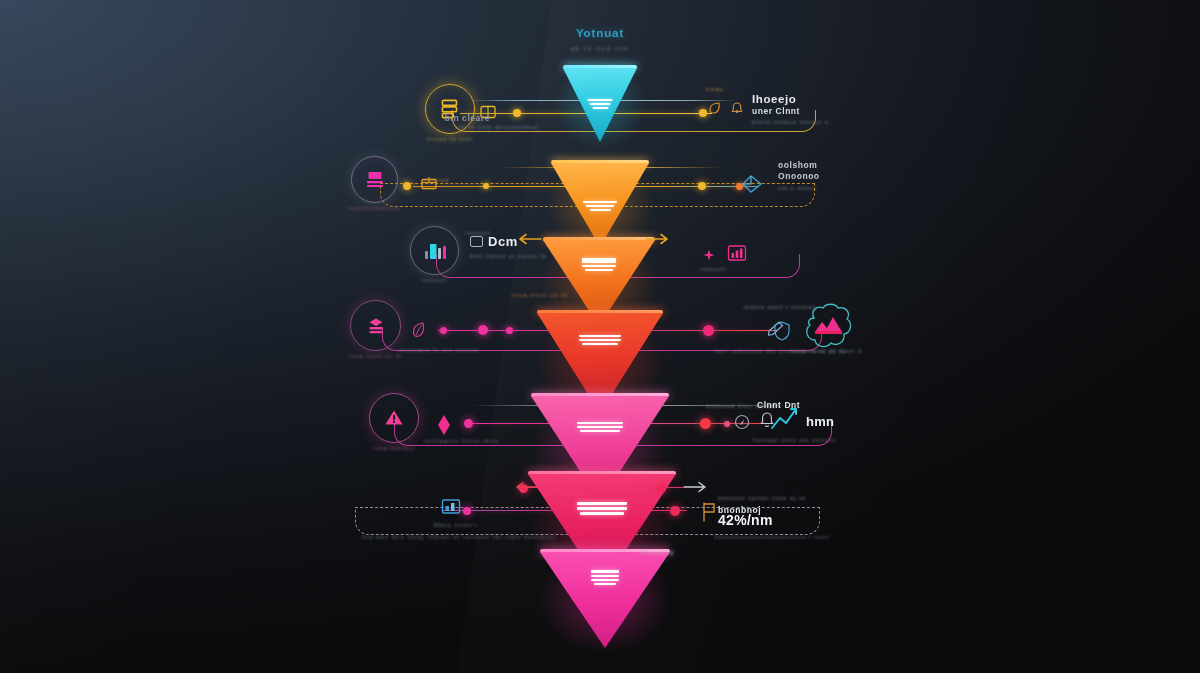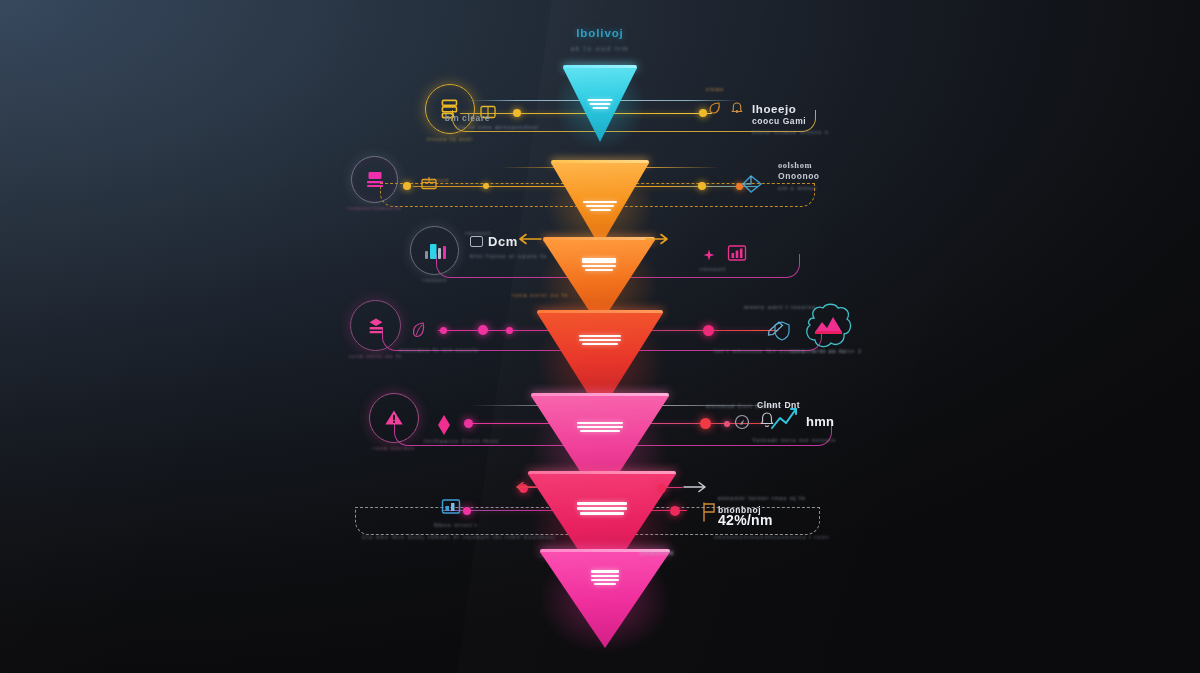--- a/index.html
+++ b/index.html
@@ -103,21 +103,21 @@
   .txt.l { text-align:right;margin-top:27px; }
 
   .mini-ico { position:absolute; z-index:13; }
 </style>
 </head>
 <body>
 
 <div id="stage">
 
   <div class="header">
-    <div class="hdr-sub">Ibolivoj</div>
+    <div class="hdr-sub">Yotnuat</div>
     <div class="hdr-meta">ak to oud trm</div>
   </div>
 
   <div class="layer">
 
     <div class="funnel" style="left:563px; top:68px; width:74px; height:74px;">
       <div class="glowwrap" style="background:radial-gradient(closest-side, rgba(45,212,232,.30), rgba(45,212,232,0) 72%);"></div>
       <div class="cap" style="background:linear-gradient(90deg,#6fe9ff,#9ff4ff);box-shadow:0 0 9px rgba(120,235,255,.9);"></div>
       <div class="tri">
         <div class="fill" style="background:linear-gradient(178deg,#5fe2f2 0%,#2dcbe2 45%,#19a8c4 100%);"></div>
@@ -438,30 +438,30 @@
   <div class="layer">
 
     <div class="txt l" style="left:380px;top:86px;width:110px;">
       <div class="mid" style="color:#8d96a4;">bin cleare</div>
     </div>
     <div class="txt r" style="left:456px;top:124px;">
       <div class="small" style="color:#7b8492;">cls tn umu anvopoxdsor</div>
     </div>
     <div class="txt r" style="left:752px;top:86px;">
       <div class="small" style="color:#c89040;margin-left:-46px;">cmao</div>
-      <div class="big" style="color:#e2e6ee;margin-top:11px;">Ihoeejo</div>
-      <div class="mid" style="color:#d8dce6;margin-top:1px;">coocu Gami</div>
+      <div class="big" style="color:#e2e6ee;margin-top:1px;">Ihoeejo</div>
+      <div class="mid" style="color:#d8dce6;margin-top:1px;">uner Clnnt</div>
       <div class="small" style="color:#7b8492;margin-top:3px;">blntm tvnaue mnnvo n</div>
     </div>
 
     <div class="txt r" style="left:424px;top:177px;">
       <div class="small" style="color:#b08a48;">naenod</div>
     </div>
     <div class="txt r" style="left:778px;top:160px;">
-      <div class="mid" style="color:#c4c9d4;font-family:Liberation Serif, serif;">oolshom</div>
+      <div class="mid" style="color:#c4c9d4;">oolshom</div>
       <div class="mid" style="color:#c4c9d4;margin-top:1px;">Onoonoo</div>
       <div class="small" style="color:#7b8492;margin-top:4px;">om o mmuu</div>
     </div>
     <div class="txt r" style="left:510px;top:160px;">
       <div class="small" style="color:#c89040;"></div>
     </div>
 
     <div class="txt r" style="left:465px;top:230px;">
       <div class="small" style="color:#7b8492;">rmnoctl</div>
     </div>

